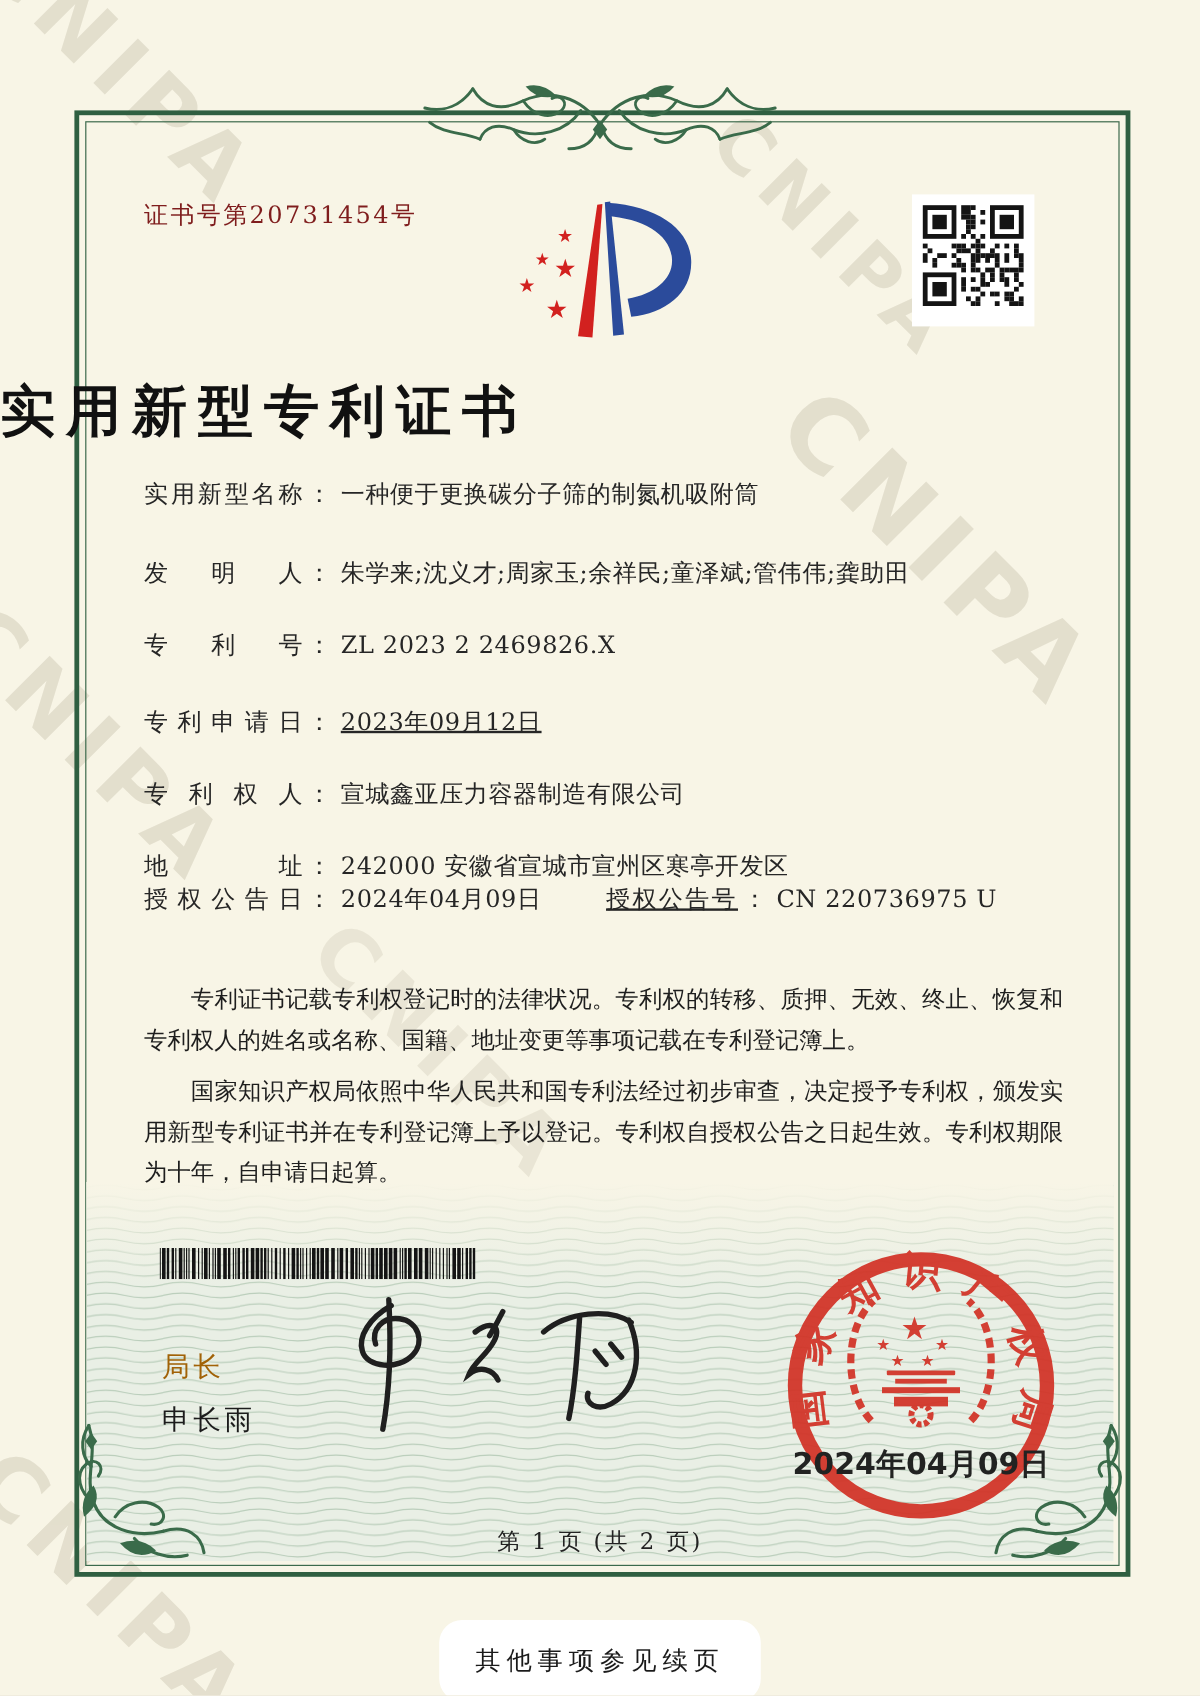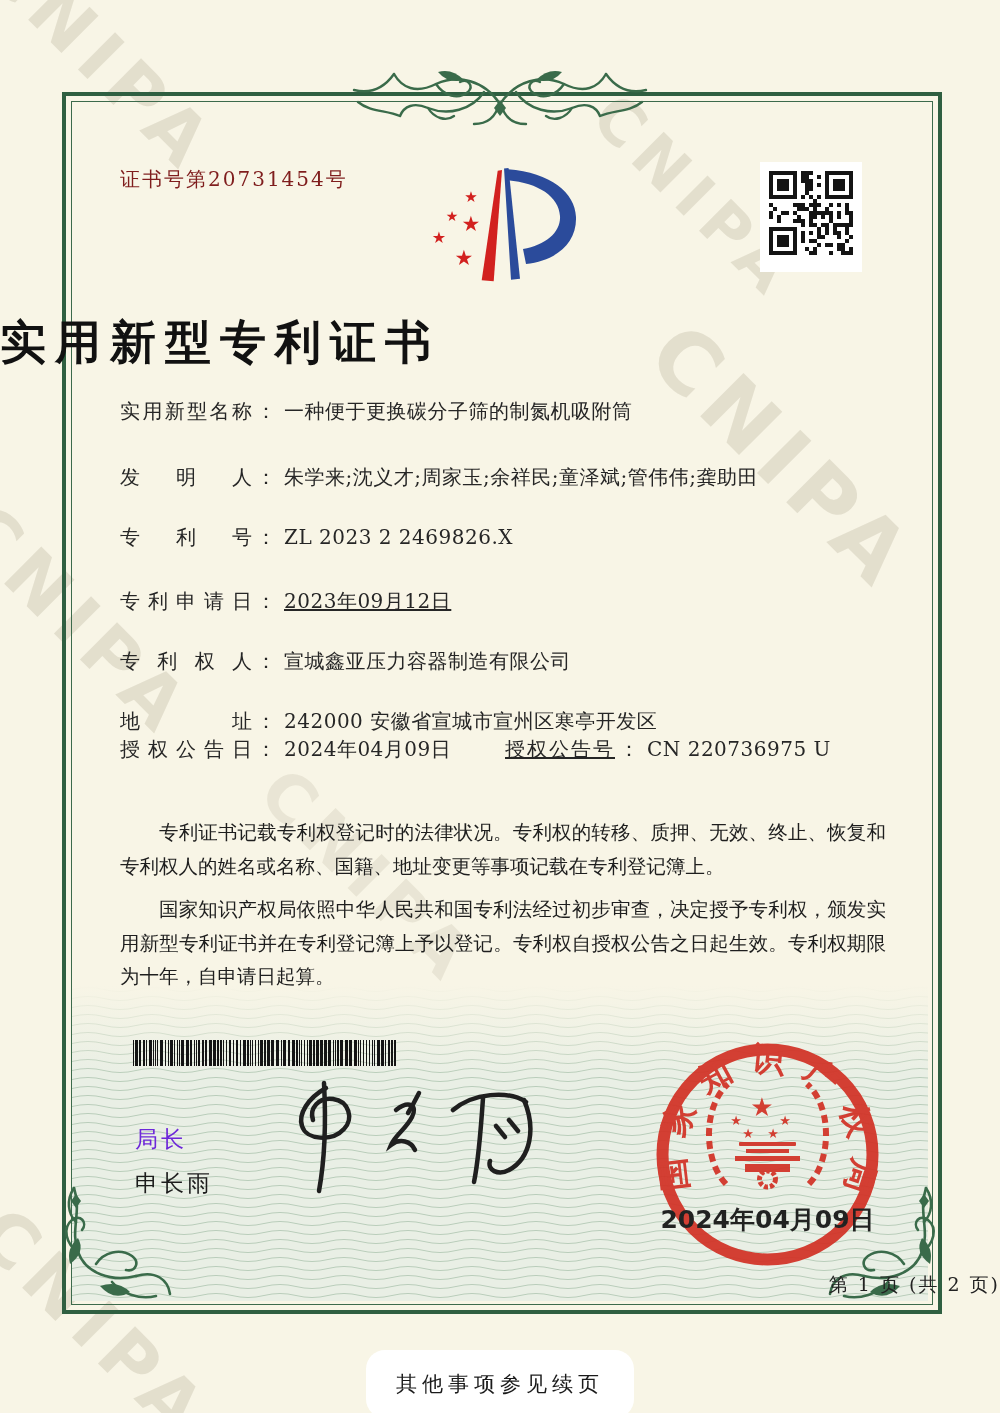--- a/index.html
+++ b/index.html
@@ -30,26 +30,26 @@
   .fvalue{letter-spacing:.5px;}
   .pair2{position:absolute;left:385px;top:0;}
   .pair2 .flabel2{letter-spacing:2px;text-decoration:underline;}
   
   .body-text{position:absolute;left:120px;top:816px;width:766px;font-size:19.5px;line-height:1.72;
              color:#1e1e1e;text-align:justify;z-index:5;}
   .para{text-indent:2em;margin:0 0 10px;}
   
   .barcode{position:absolute;left:133px;top:1040px;z-index:5;}
   .sig-title{position:absolute;left:135px;top:1124px;font-family:"DejaVu Sans",sans-serif;font-size:23px;
-             letter-spacing:3px;color:#6d28d9;z-index:5;}
+             letter-spacing:3px;color:#a16207;z-index:5;}
   .sig-name{position:absolute;left:135px;top:1168px;font-family:"DejaVu Sans",sans-serif;font-size:23px;
             letter-spacing:3px;color:#1c1c1c;z-index:5;}
   .signature{position:absolute;left:268px;top:1078px;z-index:5;}
   .seal{position:absolute;left:645px;top:1032px;z-index:6;}
-  .page-num{position:absolute;left:0;right:0;top:1272px;text-align:right;font-size:19px;
+  .page-num{position:absolute;left:0;right:0;top:1272px;text-align:center;font-size:19px;
             letter-spacing:2px;color:#222;z-index:5;}
   .note-box{position:absolute;left:50%;transform:translateX(-50%);top:1350px;background:#ffffff;
             padding:20px 30px;font-size:21px;letter-spacing:5px;color:#1a1a1a;z-index:5;white-space:nowrap;border-radius:19px;}
 </style>
 </head>
 <body>
 
 <div id="page">
 
   <div class="wm" style="left:-46px;top:14px;">CNIPA</div>

